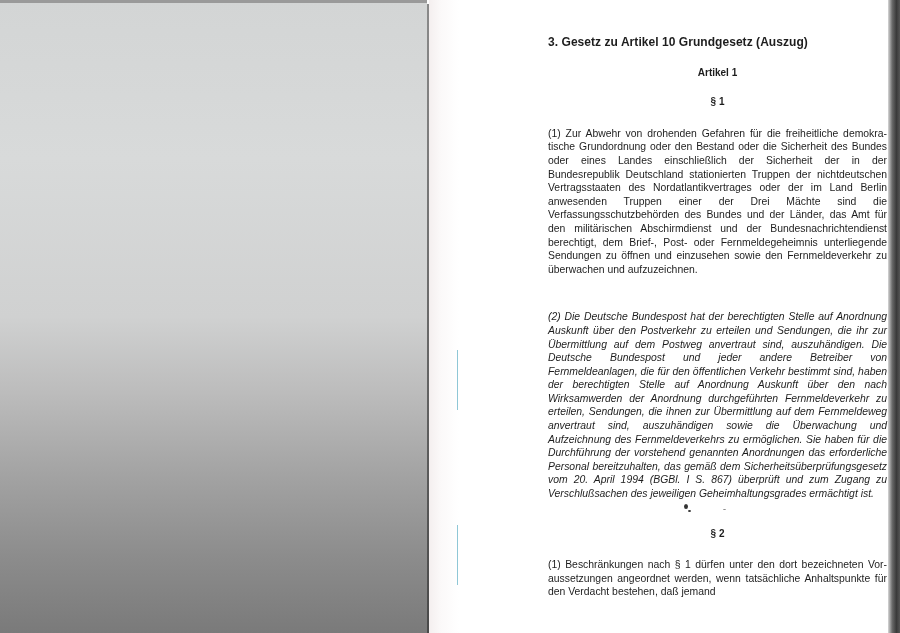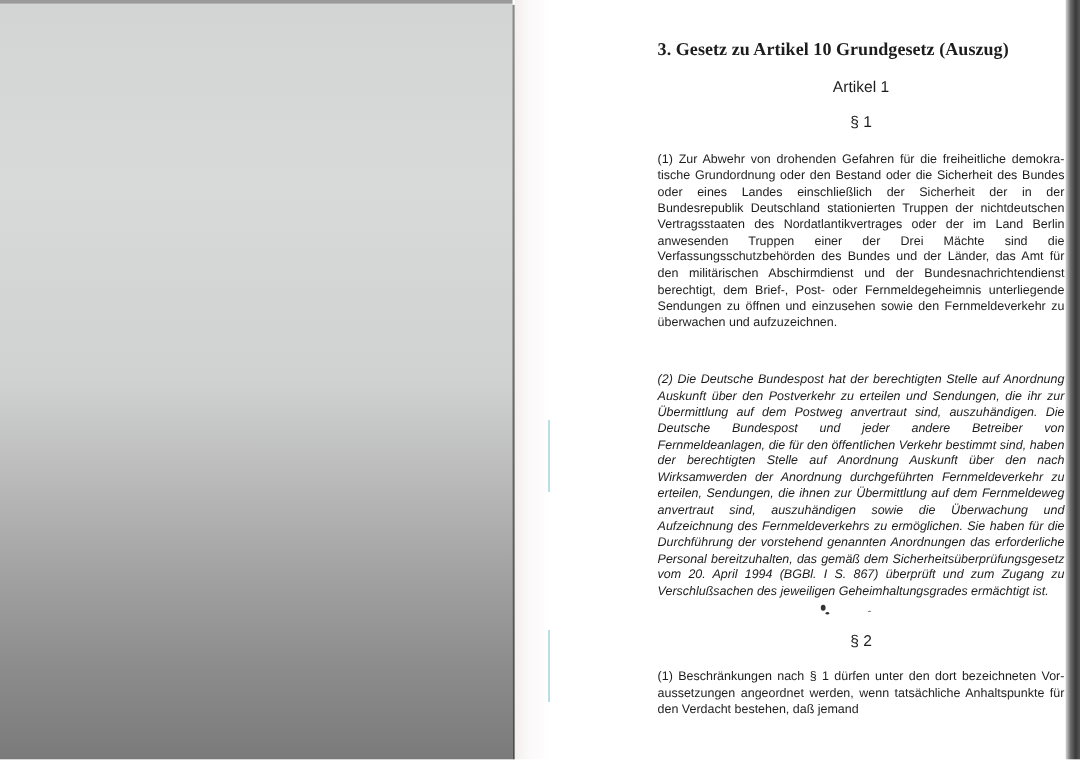--- a/index.html
+++ b/index.html
@@ -75,36 +75,35 @@
       left: 548px;
       top: 36px;
       width: 339px;
       font-family: "Liberation Sans", sans-serif;
       color: #1d1d1d;
       font-size: 10.4px;
       line-height: 13.6px;
     }
     .chapter-title {
       font-weight: bold;
-      font-size: 15px;
+      font-size: 12px;
       margin: 0 0 16px 0;
       letter-spacing: 0.05px;
-      font-family: Liberation Serif, serif;
     }
     .p {
       margin: 0;
       text-align: justify;
       text-align-last: left;
       hyphens: manual;
     }
     .intro { margin-bottom: 22px; }
     .heading-center {
       text-align: center;
-      font-weight: normal;
-      font-size: 13px;
+      font-weight: bold;
+      font-size: 10px;
       margin: 16px;
     }
     .artikel { margin-bottom: 16px; }
     .para-sign { margin-bottom: 18px; }
     .sec1-p1 { margin-bottom: 34px; }
     .sec1-p2 { margin-bottom: 26px; font-style: italic; }
     .para-sign-2 { margin-bottom: 18px; }
     .speck {
       position: absolute;
       background: #333;

